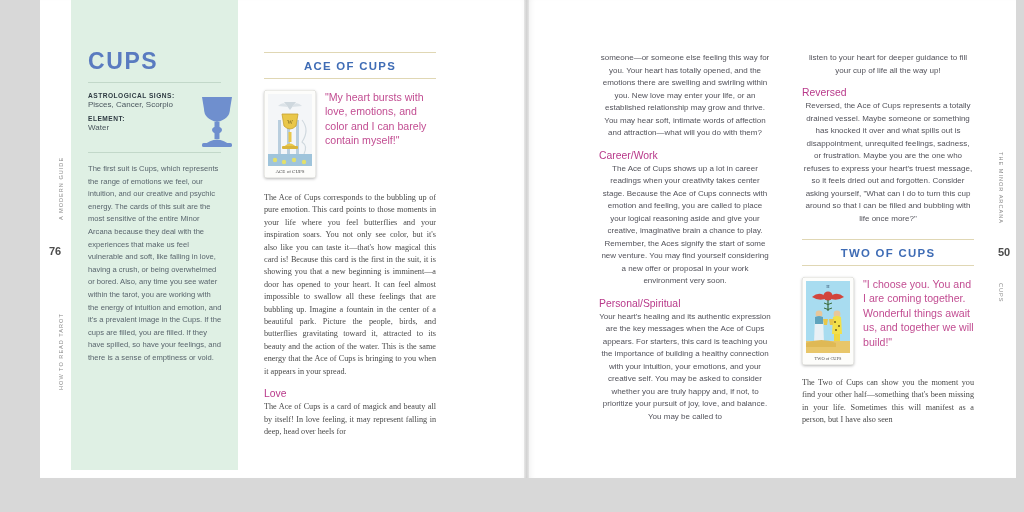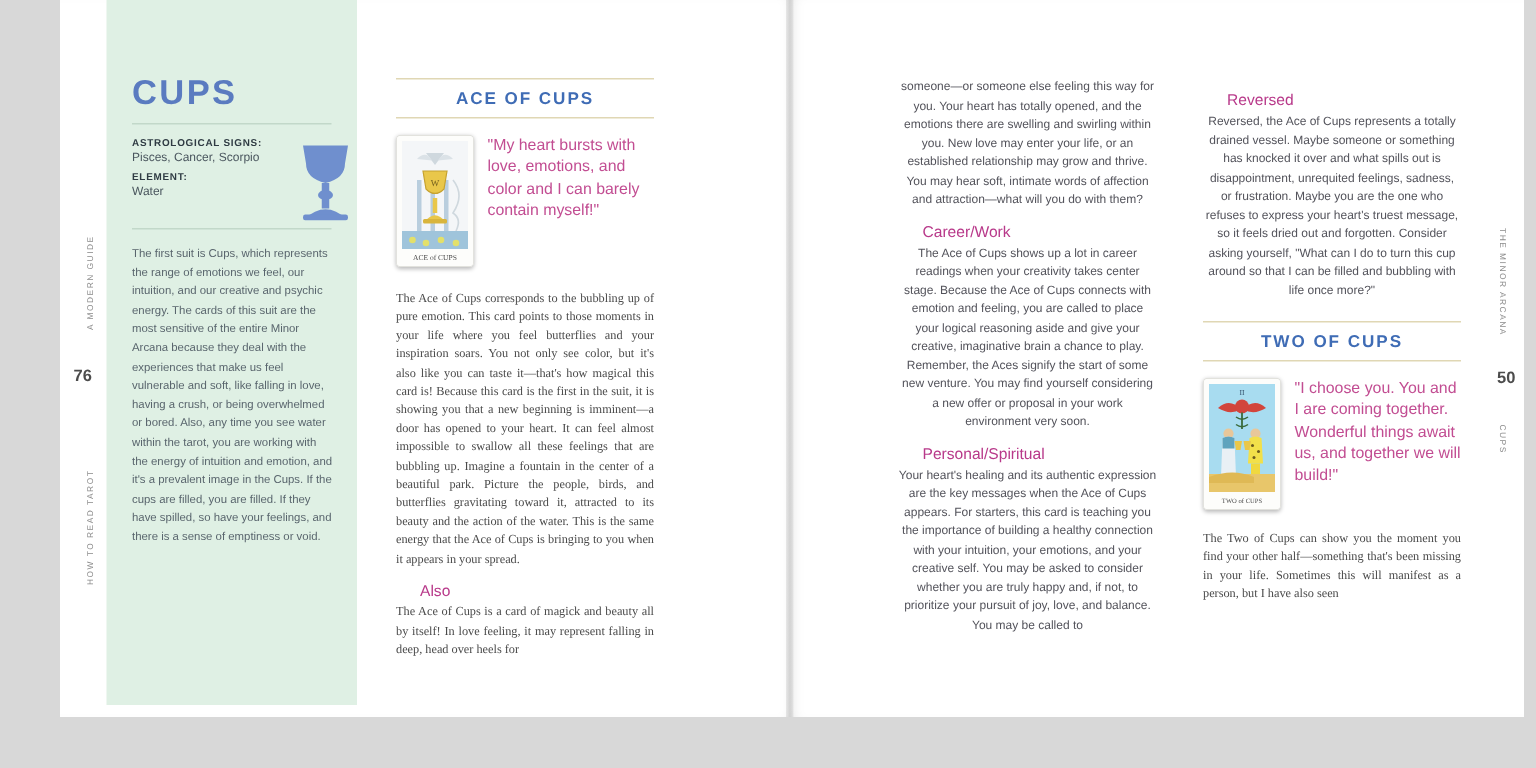--- a/index.html
+++ b/index.html
@@ -75,21 +75,21 @@
     font-family:"Liberation Serif",serif;
     font-size:8.2px;line-height:12.4px;color:#4a4a4a;text-align:justify;
     margin:0 0 9px 0;
   }
   .p-sans{
     font-family:"Liberation Sans",sans-serif;
     font-size:8px;line-height:12.5px;color:#53535b;text-align:center;
     margin:0 0 9px 0;
   }
   .sub-head{
-    color:#b8398a;font-size:10.4px;margin:10px 0 2px 16px;font-weight:normal;
+    color:#b8398a;font-size:10.4px;margin:10px 0 2px 0;font-weight:normal;
   }
   .clear{clear:both;}
   .tight{margin-bottom:0;}
 </style>
 </head>
 <body>
 
 <div class="spread">
 
   <div class="page page-left"></div>
@@ -163,35 +163,36 @@
         <circle cx="40" cy="72" r="2.2" fill="#e3e06a"></circle>
         <text x="26" y="83" font-family="Liberation Serif, serif" font-size="5" text-anchor="middle" fill="#4a4a4a">ACE of CUPS</text>
       </svg>
     </div>
 
     <div class="quote">"My heart bursts with love, emotions, and color and I can barely contain myself!"</div>
     <div class="clear" style="height:6px;"></div>
 
     <p class="p-serif">The Ace of Cups corresponds to the bubbling up of pure emotion. This card points to those moments in your life where you feel butterflies and your inspiration soars. You not only see color, but it's also like you can taste it—that's how magical this card is! Because this card is the first in the suit, it is showing you that a new beginning is imminent—a door has opened to your heart. It can feel almost impossible to swallow all these feelings that are bubbling up. Imagine a fountain in the center of a beautiful park. Picture the people, birds, and butterflies gravitating toward it, attracted to its beauty and the action of the water. This is the same energy that the Ace of Cups is bringing to you when it appears in your spread.</p>
 
-    <div class="sub-head">Also</div>
+    <div class="sub-head">Love</div>
     <p class="p-serif tight">The Ace of Cups is a card of magick and beauty all by itself! In love feeling, it may represent falling in deep, head over heels for</p>
   </div>
 
   <div class="col col-2">
     <p class="p-sans">someone—or someone else feeling this way for you. Your heart has totally opened, and the emotions there are swelling and swirling within you. New love may enter your life, or an established relationship may grow and thrive. You may hear soft, intimate words of affection and attraction—what will you do with them?</p>
 
     <div class="sub-head">Career/Work</div>
     <p class="p-sans">The Ace of Cups shows up a lot in career readings when your creativity takes center stage. Because the Ace of Cups connects with emotion and feeling, you are called to place your logical reasoning aside and give your creative, imaginative brain a chance to play. Remember, the Aces signify the start of some new venture. You may find yourself considering a new offer or proposal in your work environment very soon.</p>
 
     <div class="sub-head">Personal/Spiritual</div>
     <p class="p-sans">Your heart's healing and its authentic expression are the key messages when the Ace of Cups appears. For starters, this card is teaching you the importance of building a healthy connection with your intuition, your emotions, and your creative self. You may be asked to consider whether you are truly happy and, if not, to prioritize your pursuit of joy, love, and balance. You may be called to</p>
   </div>
 
   <div class="col col-3">
+    <p class="p-sans">listen to your heart for deeper guidance to fill your cup of life all the way up!</p>
 
     <div class="sub-head">Reversed</div>
     <p class="p-sans">Reversed, the Ace of Cups represents a totally drained vessel. Maybe someone or something has knocked it over and what spills out is disappointment, unrequited feelings, sadness, or frustration. Maybe you are the one who refuses to express your heart's truest message, so it feels dried out and forgotten. Consider asking yourself, "What can I do to turn this cup around so that I can be filled and bubbling with life once more?"</p>
 
     <div class="sec-head" style="margin-top:14px;">TWO OF CUPS</div>
 
     <div class="card-wrap">
       <svg width="52" height="88" viewBox="0 0 52 88" class="card-shadow">
         <rect x="0" y="0" width="52" height="88" rx="3" fill="#fdfdfb" stroke="#d9d9d4" stroke-width="1"></rect>
         <rect x="4" y="4" width="44" height="72" fill="#a8dcf0"></rect>

